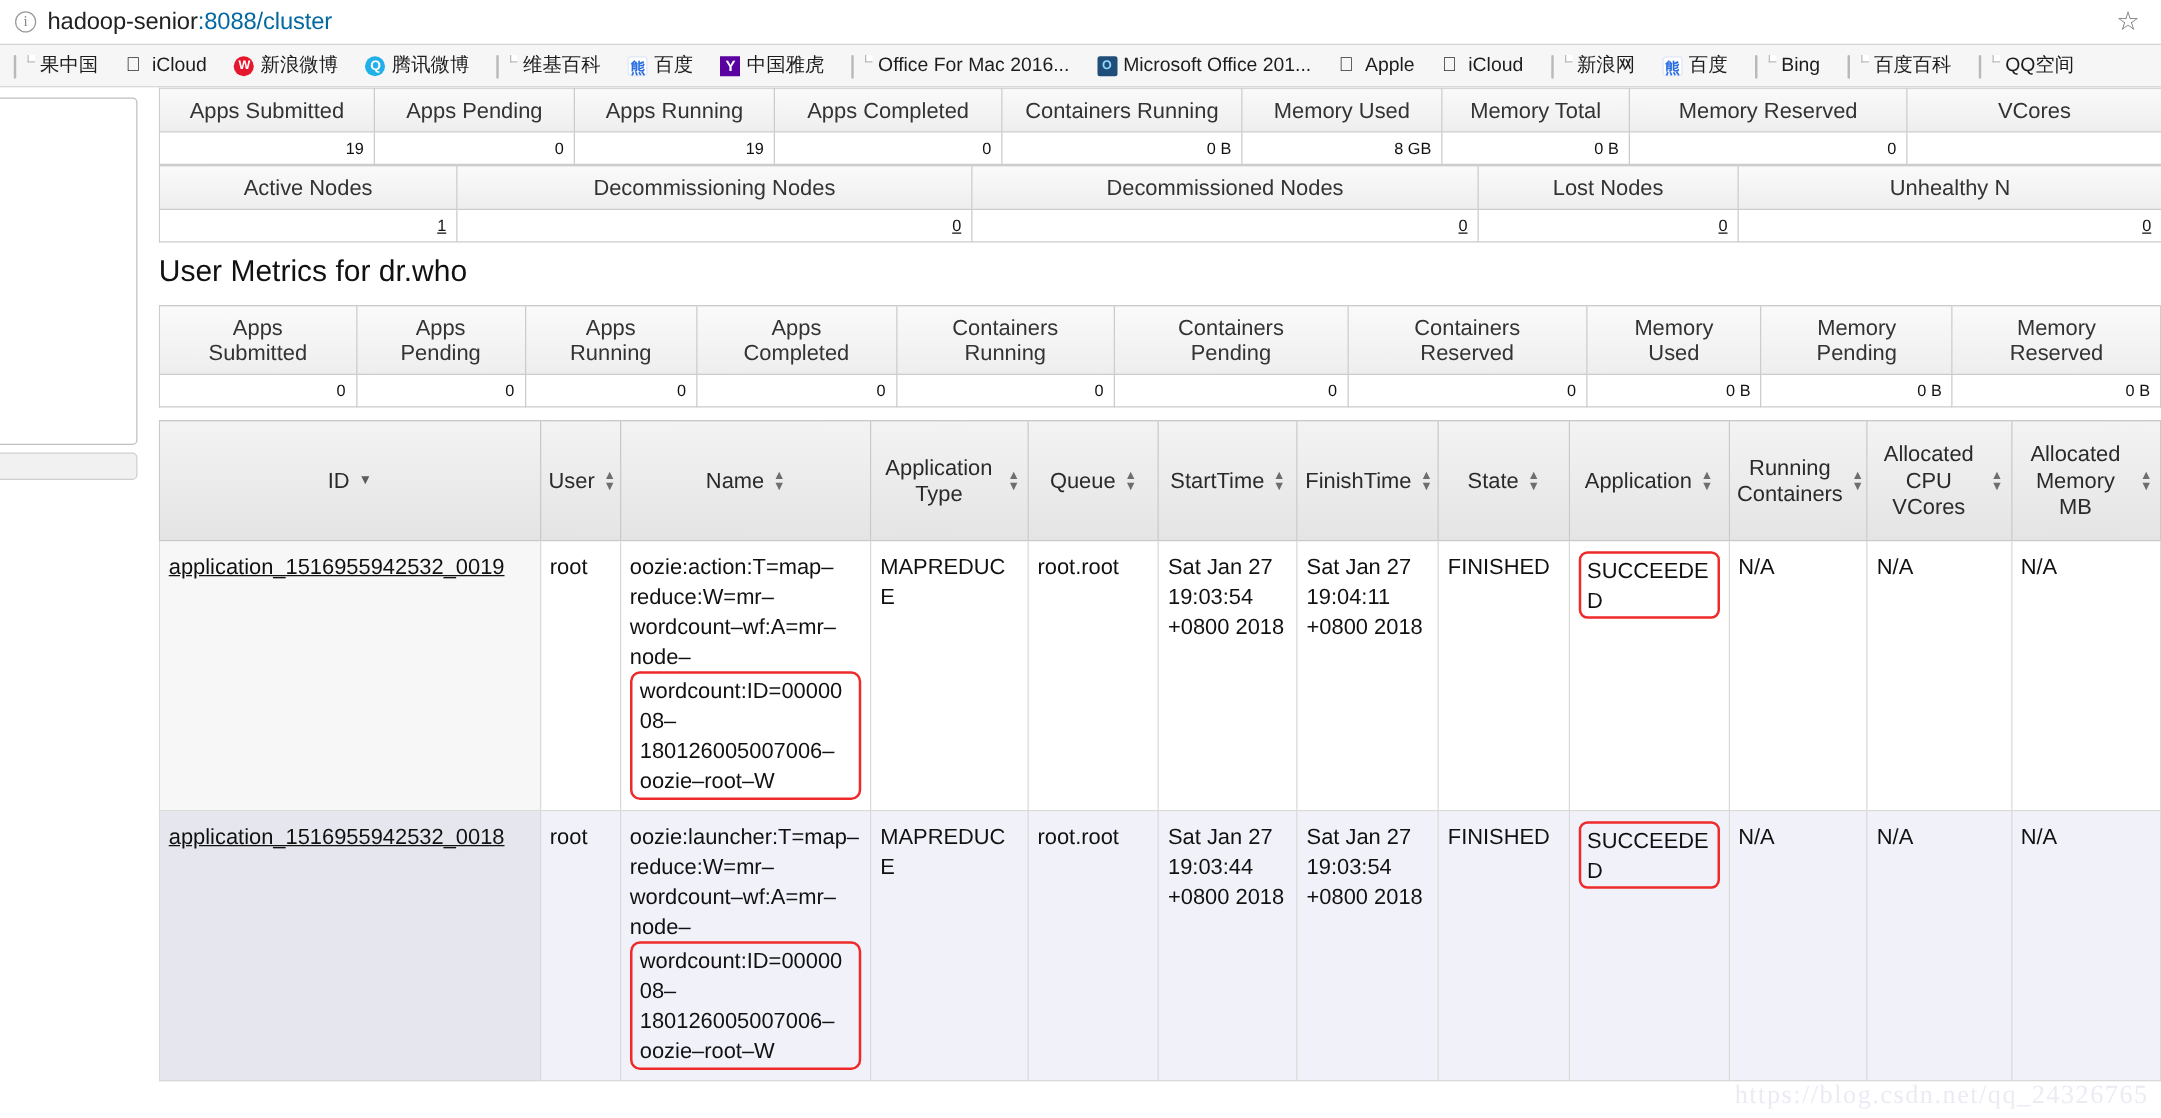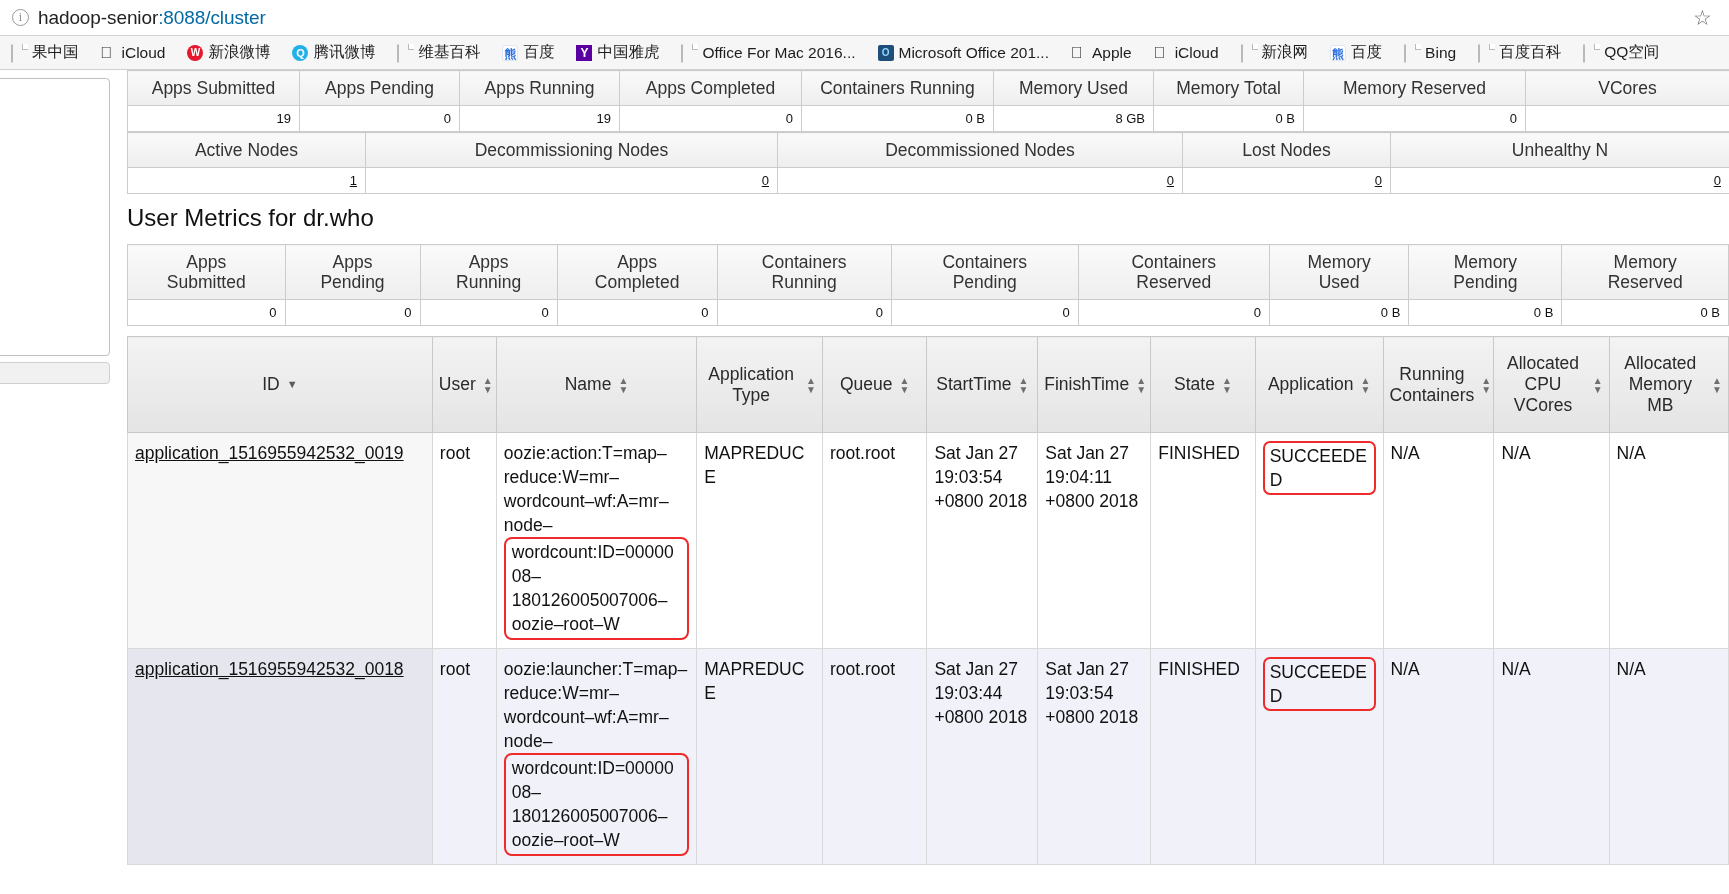--- a/index.html
+++ b/index.html
@@ -487,14 +487,15 @@
     <td><span class="hl">SUCCEEDED</span></td>
     <td>N/A</td>
     <td>N/A</td>
     <td>N/A</td>
   </tr>
             </tbody>
         </table>
       </div>
     </div>
 
+    <div class="watermark">https://blog.csdn.net/qq_24326765</div>
   </div>
 </div>
 
 </body></html>

